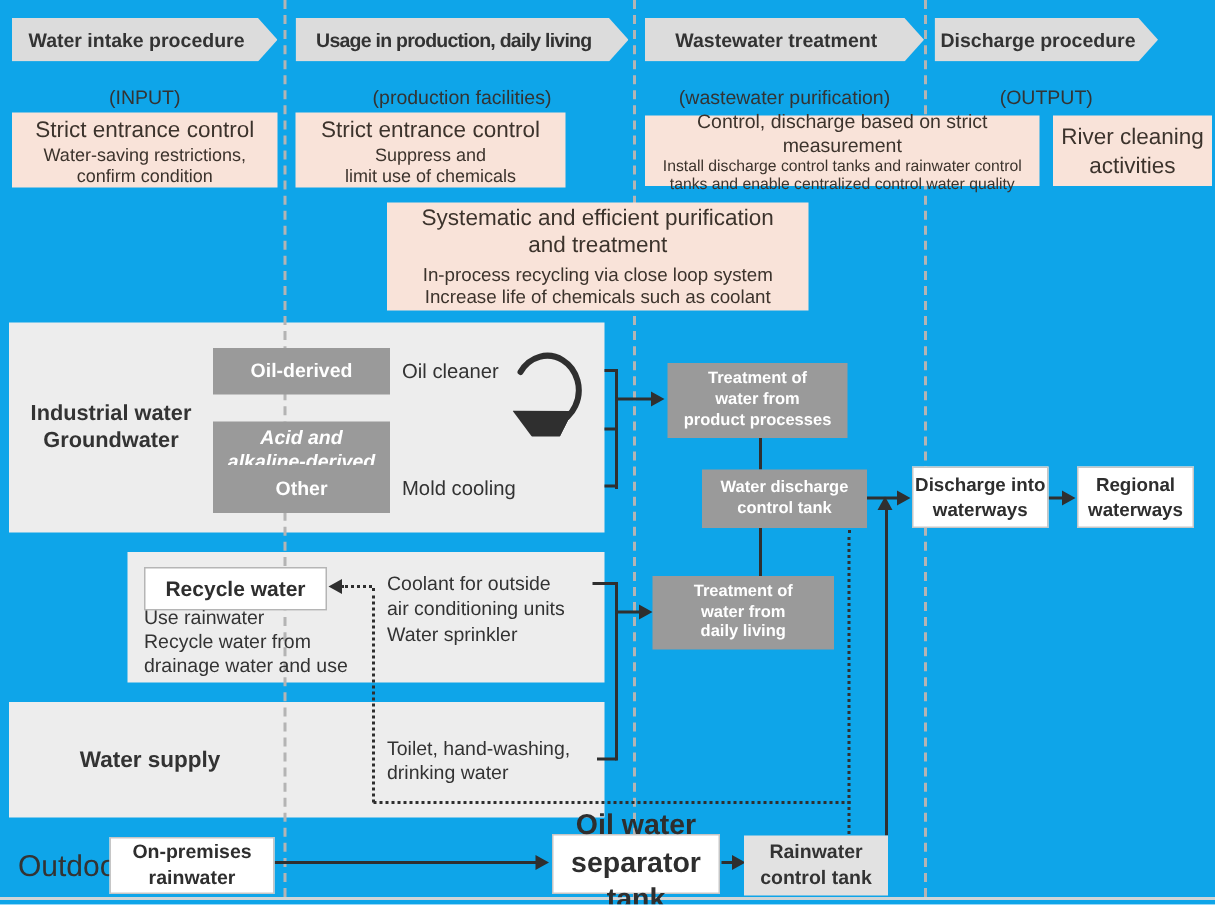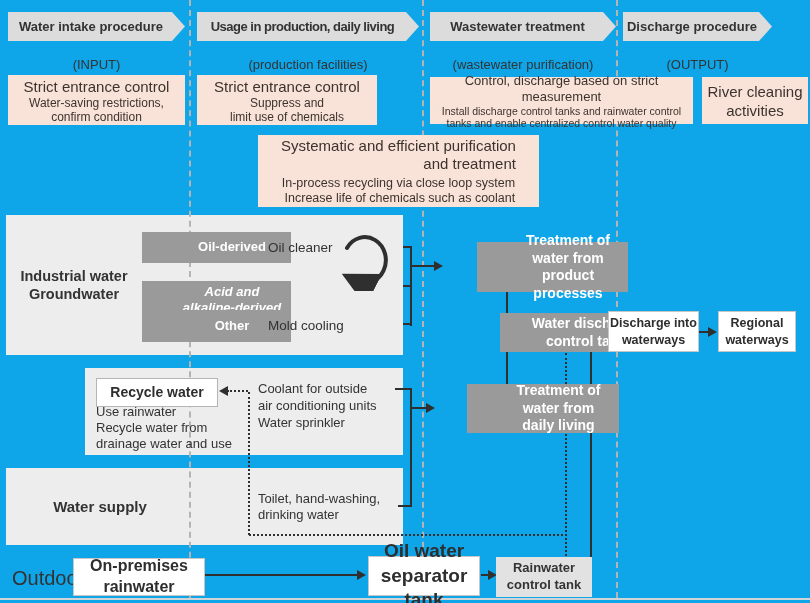--- a/index.html
+++ b/index.html
@@ -29,22 +29,22 @@
   .nt3{font-size:13px;line-height:16px;}
   .nb3{font-size:10.5px;line-height:12px;}
   .nt4{font-size:15px;line-height:19px;}
   .ntm{font-size:15px;line-height:18px;}
   .nbm{font-size:12.5px;line-height:15px;margin-top:3px;}
 
   
   .panel{background:#ededed;z-index:0;}
 
   
-  .dark{background:#9a9a9a;color:#fff;font-weight:bold;font-size:13px;line-height:1.25;z-index:3;padding-left:31px;}
-  .dark2{font-size:14px;margin-left:32px;}
+  .dark{background:#9a9a9a;color:#fff;font-weight:bold;font-size:13px;line-height:1.25;z-index:3;}
+  .dark2{font-size:11px;}
 
   
   .wbox{background:#fff;border:1px solid #c6c6c6;font-weight:bold;color:#2e2e2e;
         box-sizing:border-box;line-height:1.3;z-index:3;}
 
   
   .ltank{background:#e2e2e2;color:#333;font-weight:bold;font-size:13px;line-height:1.3;z-index:3;}
 
   
   .hline{height:2px;background:#2f2f2f;z-index:2;}
@@ -96,21 +96,21 @@
   <div class="abs note" style="left:430px;top:77px;width:263px;height:47px;">
     <div class="nt3 pre">Control, discharge based on strict measurement</div>
     <div class="nb3 pre">Install discharge control tanks and rainwater control
 tanks and enable centralized control water quality</div>
   </div>
   <div class="abs note" style="left:702px;top:77px;width:106px;height:47px;">
     <div class="nt4 pre">River cleaning
 activities</div>
   </div>
 
-  <div class="abs note" style="left:258px;top:135px;width:281px;height:72px;text-align:right;">
+  <div class="abs note" style="left:258px;top:135px;width:281px;height:72px;">
     <div class="ntm pre">Systematic and efficient purification
 and treatment</div>
     <div class="nbm pre">In-process recycling via close loop system
 Increase life of chemicals such as coolant</div>
   </div>
 
   <div class="abs panel" style="left:6px;top:215px;width:397px;height:140px;"></div>
   <div class="abs flexc lbl pre" style="left:10px;top:215px;width:128px;height:140px;font-size:14.5px;line-height:18px;">Industrial water
 Groundwater</div>
 
@@ -182,21 +182,21 @@
 water from
 daily living</div>
   <div class="abs vline" style="left:506px;top:352px;height:32px;"></div>
 
   <div class="abs panel" style="left:6px;top:468px;width:397px;height:77px;"></div>
   <div class="abs flexc lbl" style="left:10px;top:468px;width:180px;height:77px;">Water supply</div>
   <div class="abs body13 pre" style="left:258px;top:491px;">Toilet, hand-washing,
 drinking water</div>
 
   <div class="abs" style="left:12px;top:567px;font-size:20px;z-index:3;">Outdoor</div>
-  <div class="abs wbox flexc pre" style="left:73px;top:558px;width:132px;height:38px;font-size:16px;">On-premises
+  <div class="abs wbox flexc pre" style="left:73px;top:558px;width:110px;height:38px;font-size:13px;">On-premises
 rainwater</div>
   <div class="abs hline" style="left:183px;top:574px;width:175px;"></div>
   <div class="abs ah-r" style="left:357px;top:570px;"></div>
   <div class="abs wbox flexc pre" style="left:368px;top:556px;width:112px;height:40px;font-size:19px;">Oil water
 separator tank</div>
   <div class="abs hline" style="left:481px;top:574px;width:8px;"></div>
   <div class="abs ah-r" style="left:488px;top:570px;"></div>
   <div class="abs ltank flexc pre" style="left:496px;top:557px;width:96px;height:40px;">Rainwater
 control tank</div>
 

